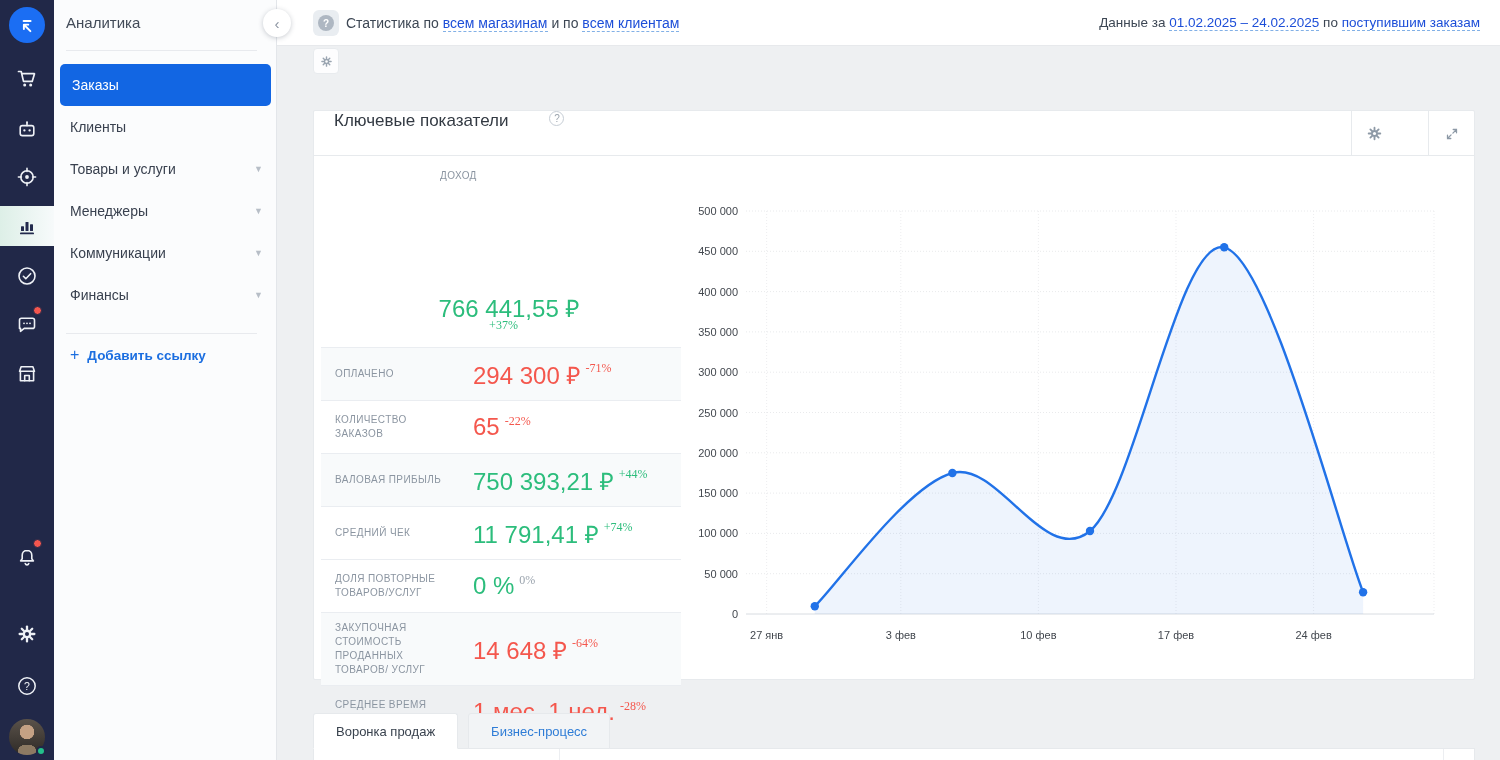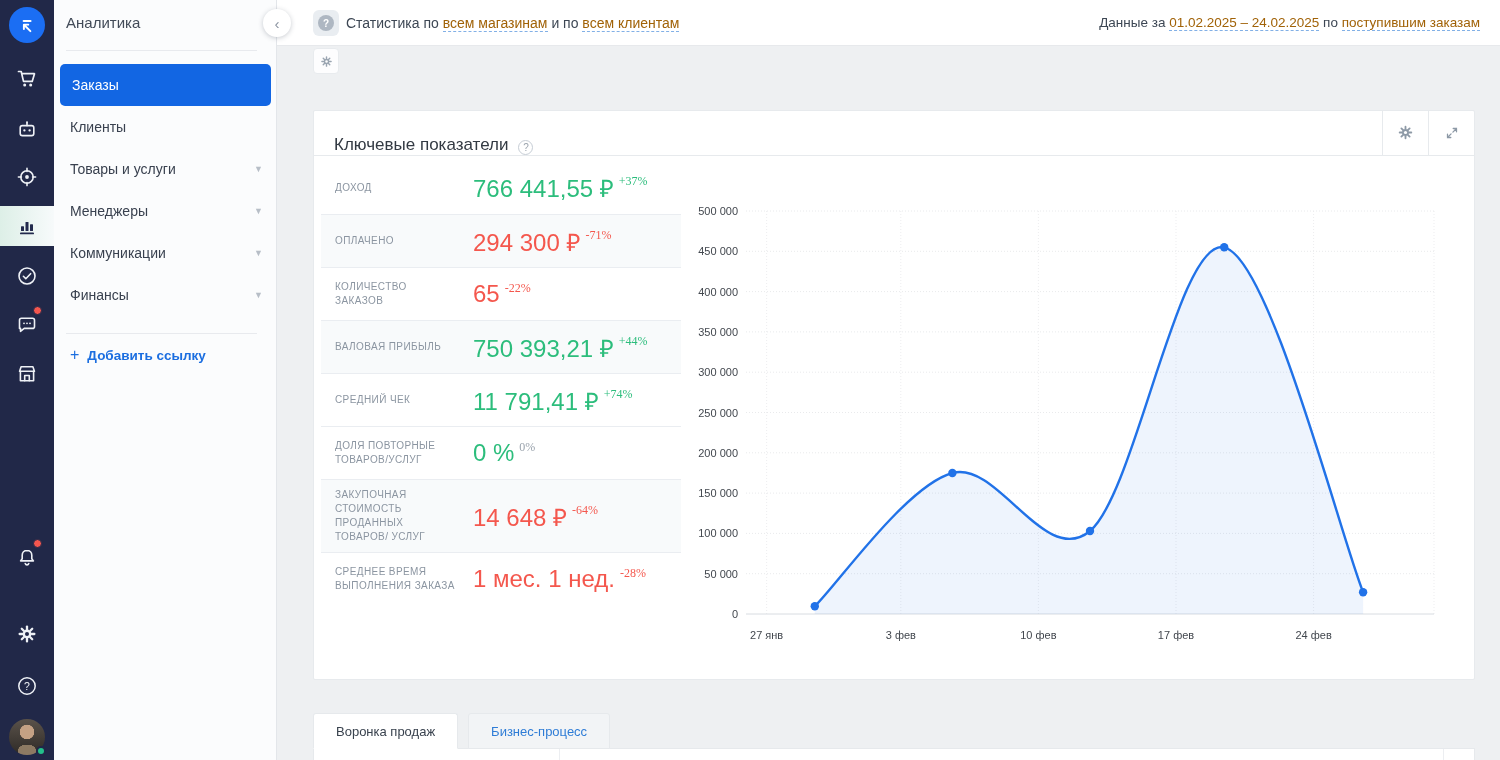--- a/index.html
+++ b/index.html
@@ -30,38 +30,38 @@
   .mi.active { margin:0 6px 0 6px; width:211px; padding-left:12px; background:#1266e3; color:#fff; border-radius:5px; }
   #add-link { position:absolute; left:16px; top:347px; font-size:13.5px; font-weight:bold; color:#1b6ee0; cursor:pointer; display:flex; align-items:center; gap:8px; }
   #add-link .plus { font-weight:normal; font-size:16px; line-height:1; }
 
   
   #topbar { position:absolute; left:277px; top:0; width:1223px; height:46px; background:#fff; border-bottom:1px solid #e7e9ec; z-index:3; }
   #collapse-btn { position:absolute; left:263px; top:9px; width:28px; height:28px; border-radius:50%; background:#fff; box-shadow:0 1px 5px rgba(40,50,70,.25); color:#8a93a0; font-size:15px; display:flex; align-items:center; justify-content:center; z-index:6; cursor:pointer; }
   #help-chip { position:absolute; left:36px; top:10px; width:26px; height:26px; border-radius:6px; background:#e9edf1; display:flex; align-items:center; justify-content:center; cursor:pointer; }
   #help-chip .qc { width:16px; height:16px; border-radius:50%; background:#aeb7c2; color:#fff; font-size:10px; font-weight:bold; display:flex; align-items:center; justify-content:center; }
   #stats-line { position:absolute; left:69px; top:15px; font-size:14px; color:#3d4754; white-space:nowrap; }
-  .lnk { color:#a16207; border-bottom:1px dashed rgba(46,124,214,.6); cursor:pointer; }
+  .lnk { color:#1d4ed8; border-bottom:1px dashed rgba(46,124,214,.6); cursor:pointer; }
   #range-line { position:absolute; right:20px; top:15px; font-size:13.5px; color:#3d4754; white-space:nowrap; }
 
   
   #mini-gear { position:absolute; left:313px; top:48px; width:26px; height:26px; background:#fdfdfe; border:1px solid #e8ebee; border-radius:4px; color:#9aa5b1; display:flex; align-items:center; justify-content:center; cursor:pointer; z-index:2; }
 
   
   #card { position:absolute; left:313px; top:110px; width:1162px; height:570px; background:#fff; border:1px solid #e7eaed; border-radius:2px; }
-  #card-head { position:relative; height:45px; border-bottom:1px solid #e7eaed; display:flex; align-items:flex-end; }
+  #card-head { position:relative; height:45px; border-bottom:1px solid #e7eaed; display:flex; align-items:flex-start;gap:31px; }
   #card-title { font-size:17px; color:#333a43; padding-left:20px; }
   #card-help { width:15px; height:15px; border-radius:50%; border:1px solid #c6cdd5; color:#9aa3ad; font-size:10px; display:flex; align-items:center; justify-content:center; margin-left:10px; cursor:pointer; }
   .head-btn { width:46px; height:45px; border-left:1px solid #e7eaed; display:flex; align-items:center; justify-content:center; color:#8d99a6; cursor:pointer; }
   #head-spacer { margin-left:auto; }
 
   
   #metric-rows { position:absolute; left:7px; top:50px; width:360px; }
   .mrow { display:flex; align-items:center; min-height:53px; padding:8px 14px; border-top:1px solid #eaedf1; }
-  .mrow:first-child { border-top:none; }
+  .mrow:first-child { border-top:none;flex-direction:column; }
   .mrow.zebra { background:#f8fafb; }
   .mlabel { width:122px; flex:0 0 122px; font-size:10px; line-height:1.4; letter-spacing:.4px; color:#8b95a1; }
   .mval { font-size:24px; margin-left:16px; white-space:nowrap; }
   .mdelta { font-size:12px; margin-left:5px; position:relative; top:-6px;font-family:Liberation Serif, serif; }
   .v-green { color:#2cbd7c; } .v-red { color:#f4574d; }
   .d-green { color:#2cbd7c; } .d-red { color:#f4574d; } .d-gray { color:#9aa3ad; }
 
   
   #chart-wrap { position:absolute; left:370px; top:88px; width:775px; height:475px; }
   #kpi-chart { width:770px; height:470px; display:block; }

